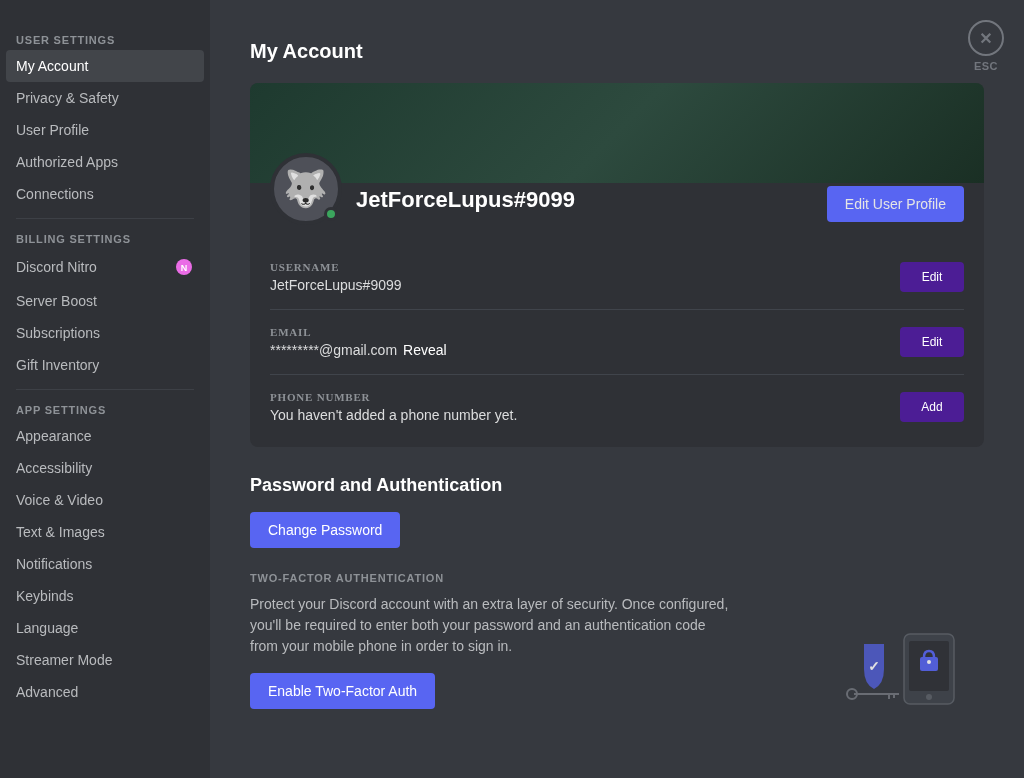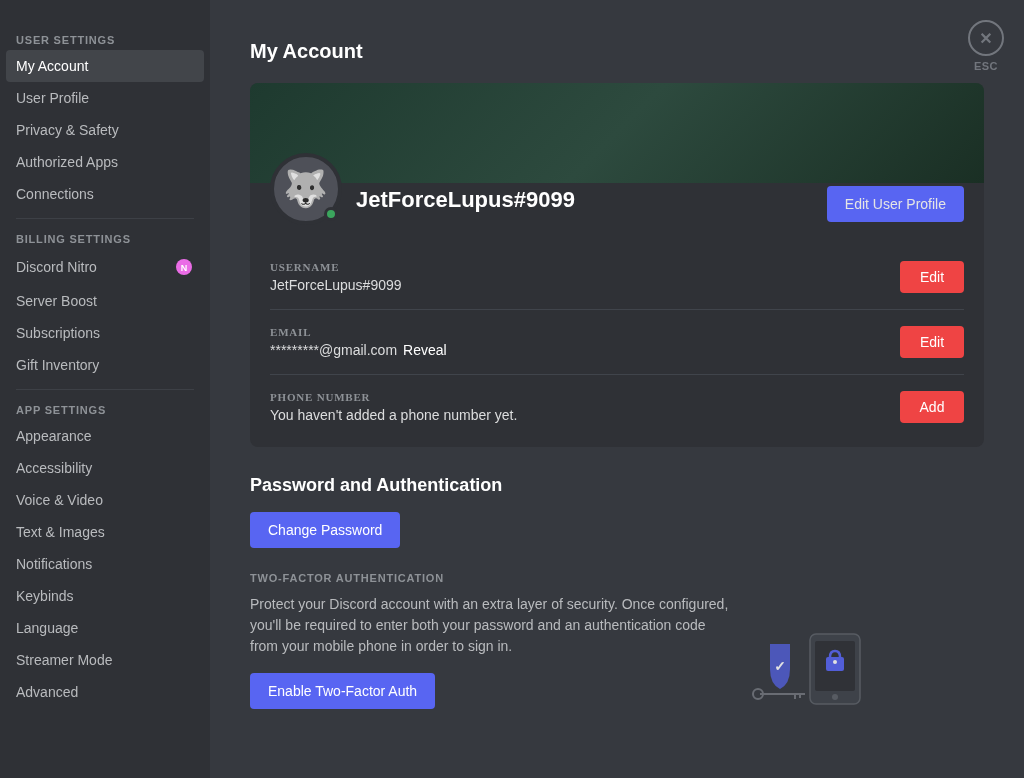--- a/index.html
+++ b/index.html
@@ -173,26 +173,26 @@
       font-size: 14px;
       color: #dcddde;
     }
     .reveal-link {
       color: #ffffff;
       cursor: pointer;
       margin-left: 6px;
       font-size: 14px;
     }
     .field-btn {
-      background: #ef4444;
+      background: #4c1d95;
       color: #ffffff;
       border: none;
       border-radius: 4px;
       padding: 8px 18px;
-      font-size: 14px;
+      font-size: 12px;
       font-weight: 500;
       cursor: pointer;
       min-width: 64px;
       margin-left: 48px;
     }
 
     
     .section-title {
       font-size: 18px;
       font-weight: 700;
@@ -215,21 +215,21 @@
       font-size: 11px;
       font-weight: 700;
       color: #8e9297;
       text-transform: uppercase;
       letter-spacing: 0.8px;
       margin-bottom: 10px;
     }
     .two-factor-row {
       display: flex;
       align-items: flex-end;
-      justify-content: flex-start;
+      justify-content: space-between;
       gap: 20px;
     }
     .two-factor-text {
       font-size: 14px;
       color: #b9bbbe;
       line-height: 1.5;
       max-width: 480px;
     }
     .two-factor-illustration {
       width: 140px;
@@ -286,24 +286,24 @@
 </head>
 <body>
 
 <div class="sidebar">
 
 <div class="sidebar-section-header">User Settings</div>
     <div class="sidebar-item active">
       <span class="sidebar-item-label">My Account</span>
     </div>
     <div class="sidebar-item">
+      <span class="sidebar-item-label">Privacy &amp; Safety</span>
+    </div>
+    <div class="sidebar-item">
       <span class="sidebar-item-label">User Profile</span>
-    </div>
-    <div class="sidebar-item">
-      <span class="sidebar-item-label">Privacy &amp; Safety</span>
     </div>
     <div class="sidebar-item">
       <span class="sidebar-item-label">Authorized Apps</span>
     </div>
     <div class="sidebar-item">
       <span class="sidebar-item-label">Connections</span>
     </div>
     <div class="sidebar-divider"></div>
     <div class="sidebar-section-header">Billing Settings</div>
     <div class="sidebar-item">

